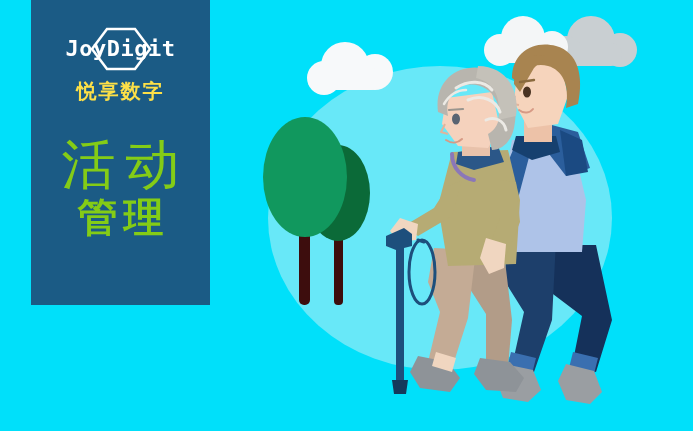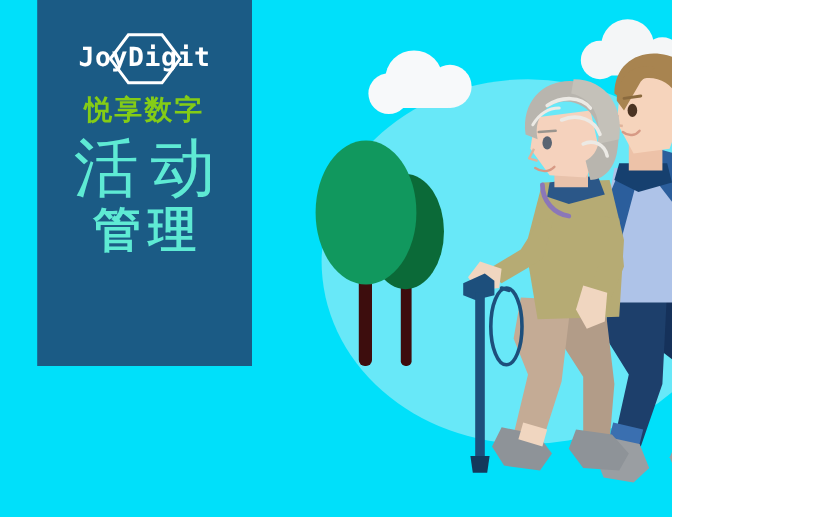--- a/index.html
+++ b/index.html
@@ -2,21 +2,21 @@
 <html><head>
 <meta charset="utf-8">
 <style>
   html, body {
     margin: 0;
     padding: 0;
     background: #ffffff;
   }
   #poster {
     position: relative;
-    width: 560px;
+    width: 693px;
     height: 431px;
     overflow: hidden;
     font-family: "Liberation Sans", sans-serif;
     background: #00e0fa;
   }
   .bg-cyan {
     position: absolute;
     left: 0; top: 0;
     width: 693px; height: 431px;
     background: #00e0fa;
@@ -59,29 +59,29 @@
     font-size: 22px;
     letter-spacing: 0.5px;
     color: #ffffff;
     white-space: nowrap;
     line-height: 1;
   }
   .logo-sub {
     margin-top: 9px;
     font-family: "DejaVu Sans", sans-serif;
     font-weight: bold;
-    font-size: 23px;
+    font-size: 20px;
     letter-spacing: 2px;
+    color: #fde047;
+    line-height: 1;
+  }
+  .title-block {
+    margin-top: 36px;
+    text-align: center;
     color: #84cc16;
-    line-height: 1;
-  }
-  .title-block {
-    margin-top: 8px;
-    text-align: center;
-    color: #5eead4;
   }
   .title-line-1 {
     font-family: "DejaVu Sans", sans-serif;
     font-size: 54px;
     letter-spacing: 10px;
     line-height: 1.05;
     text-indent: 10px;
     font-weight: 300;
   }
   .title-line-2 {

